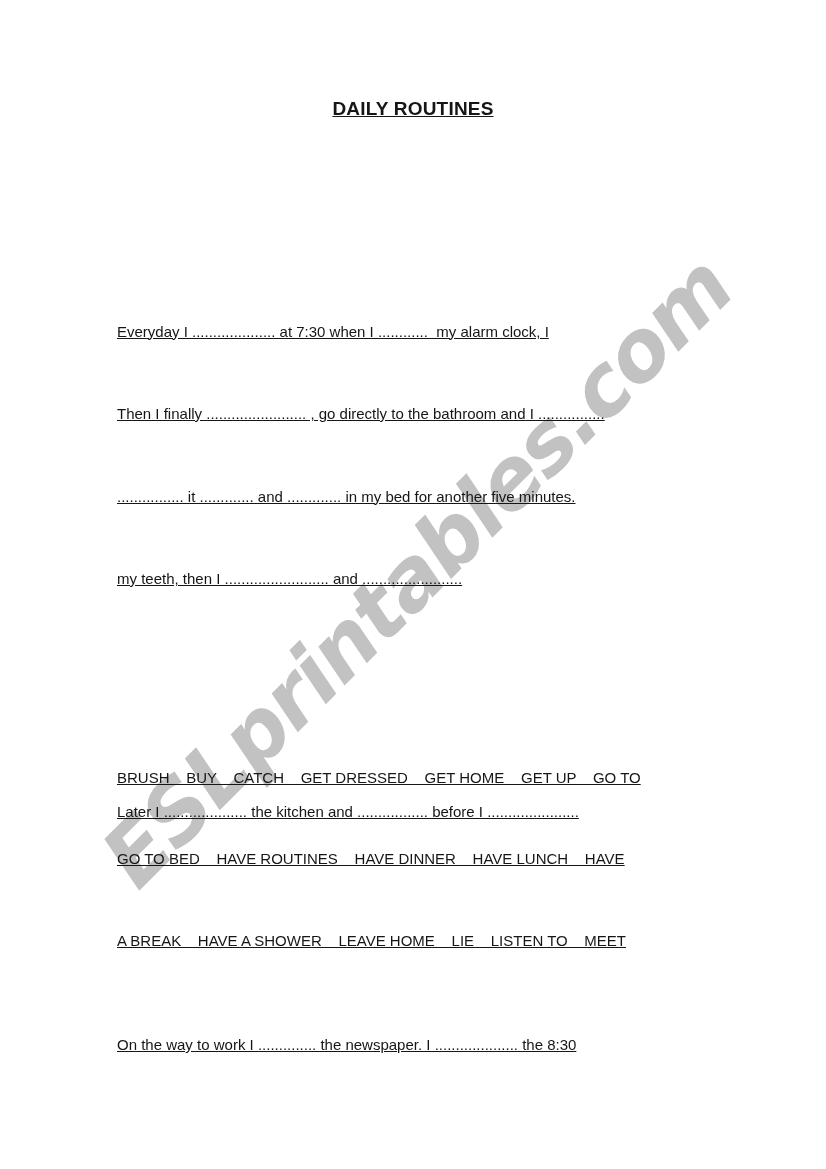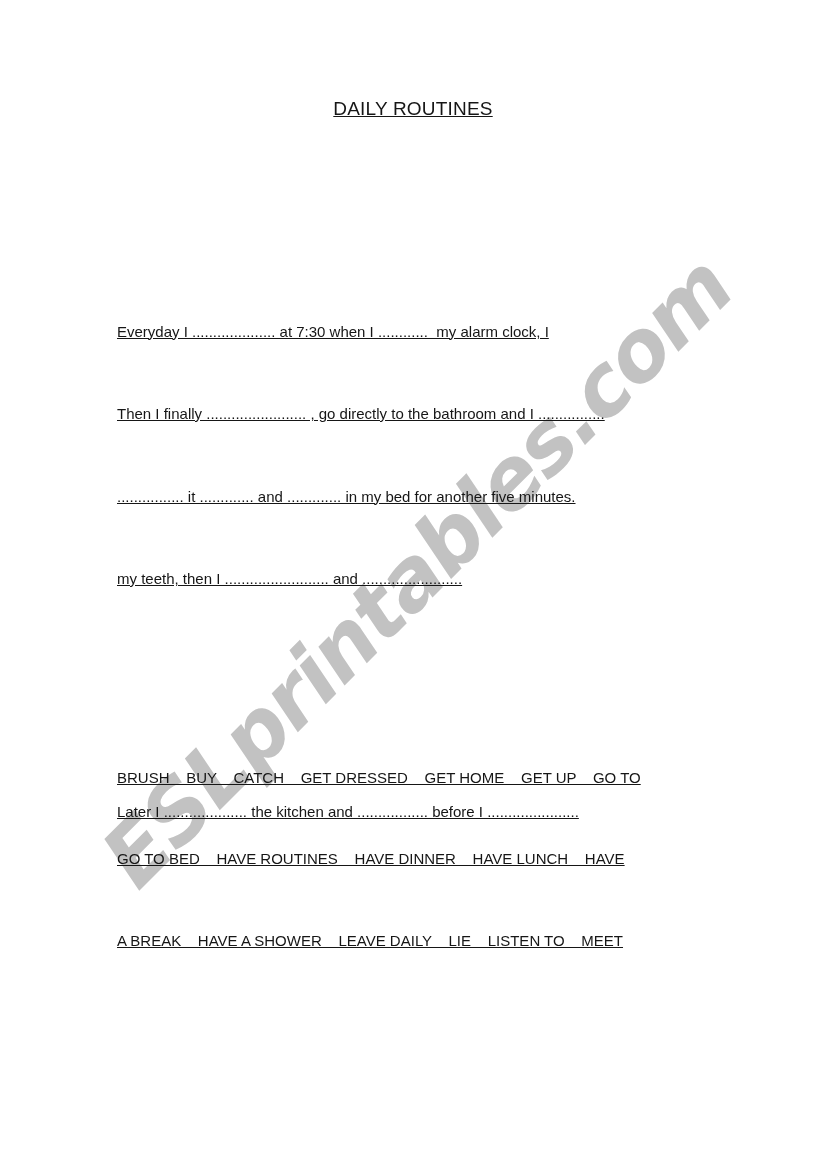--- a/index.html
+++ b/index.html
@@ -29,21 +29,21 @@
     user-select: none;
   }
   .title {
     position: absolute;
     top: 98px;
     left: 0;
     width: 100%;
     margin: 0;
     text-align: center;
     font-size: 19px;
-    font-weight: normal;
+    font-weight: bold;
     text-decoration: underline;
     letter-spacing: 0.2px;
   }
   .content {
     position: absolute;
     left: 117px;
     top: 180px;
     width: 600px;
     font-size: 15px;
     line-height: 27.5px;
@@ -77,29 +77,30 @@
       <div class="line">Then I finally ........................ , go directly to the bathroom and I ................</div>
       <div class="line">................ it ............. and ............. in my bed for another five minutes.</div>
       <div class="line">my teeth, then I ......................... and ........................</div>
     </div>
 
     <div class="para">
       <div class="line">Later I .................... the kitchen and ................. before I ......................</div>
     </div>
 
     <div class="para">
+      <div class="line">On the way to work I .............. the newspaper. I .................... the 8:30</div>
       
       
       
       
     </div>
 
     
 
   </div>
 
   <div class="wordbank">
     <div class="line">BRUSH    BUY    CATCH    GET DRESSED    GET HOME    GET UP    GO TO</div>
     <div class="line">GO TO BED    HAVE ROUTINES    HAVE DINNER    HAVE LUNCH    HAVE</div>
-    <div class="line">A BREAK    HAVE A SHOWER    LEAVE DAILY    LIE    LISTEN TO    MEET</div>
+    <div class="line">A BREAK    HAVE A SHOWER    LEAVE HOME    LIE    LISTEN TO    MEET</div>
   </div>
 
 </div>
 
 </body></html>

